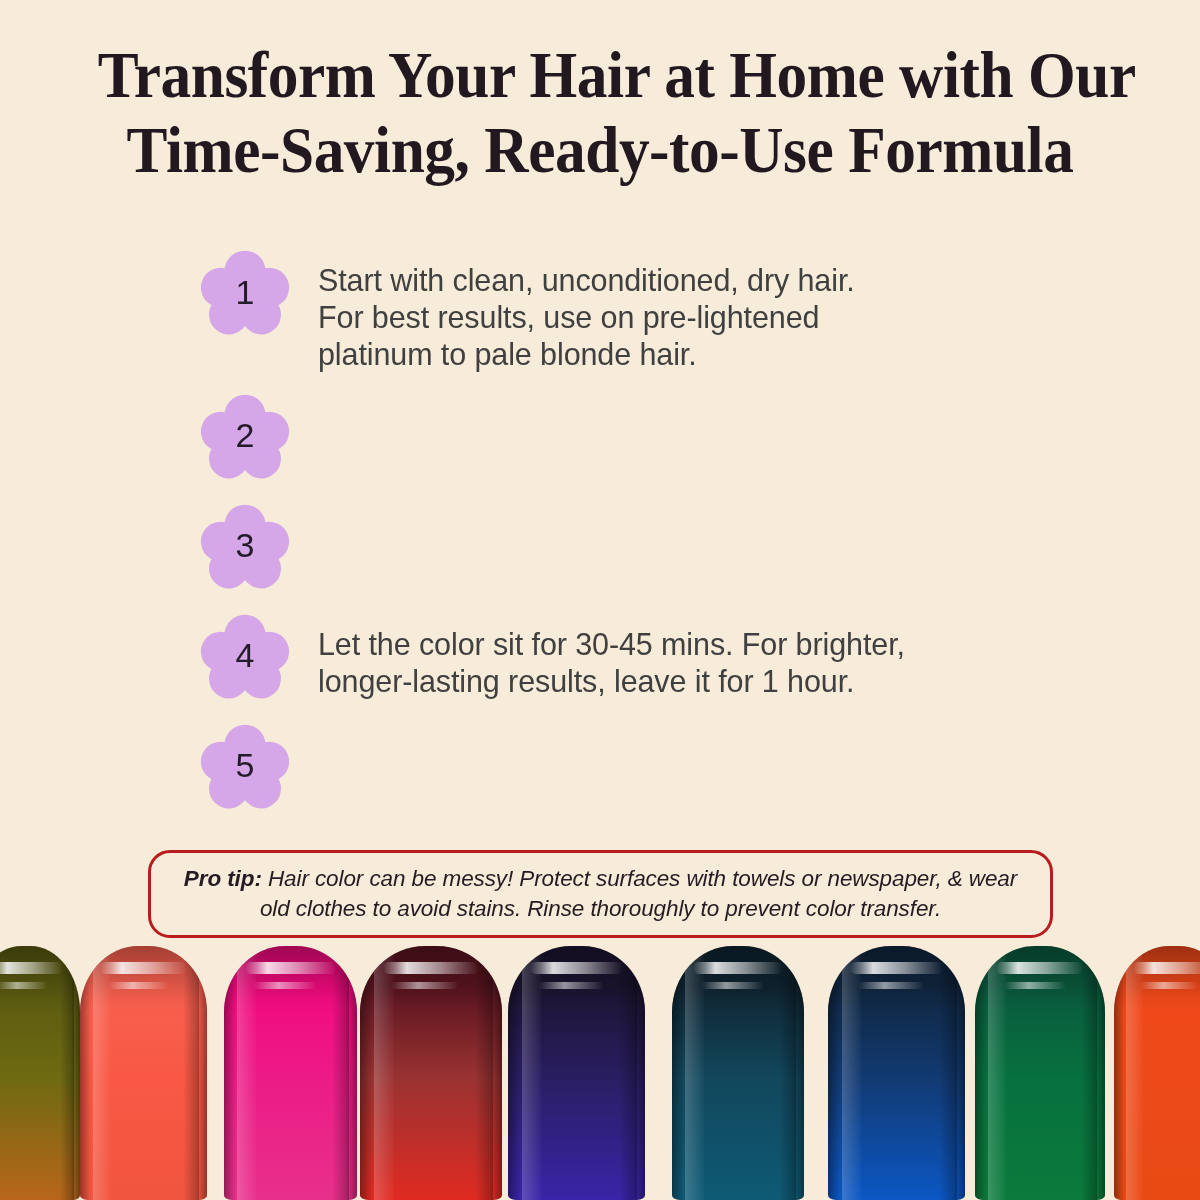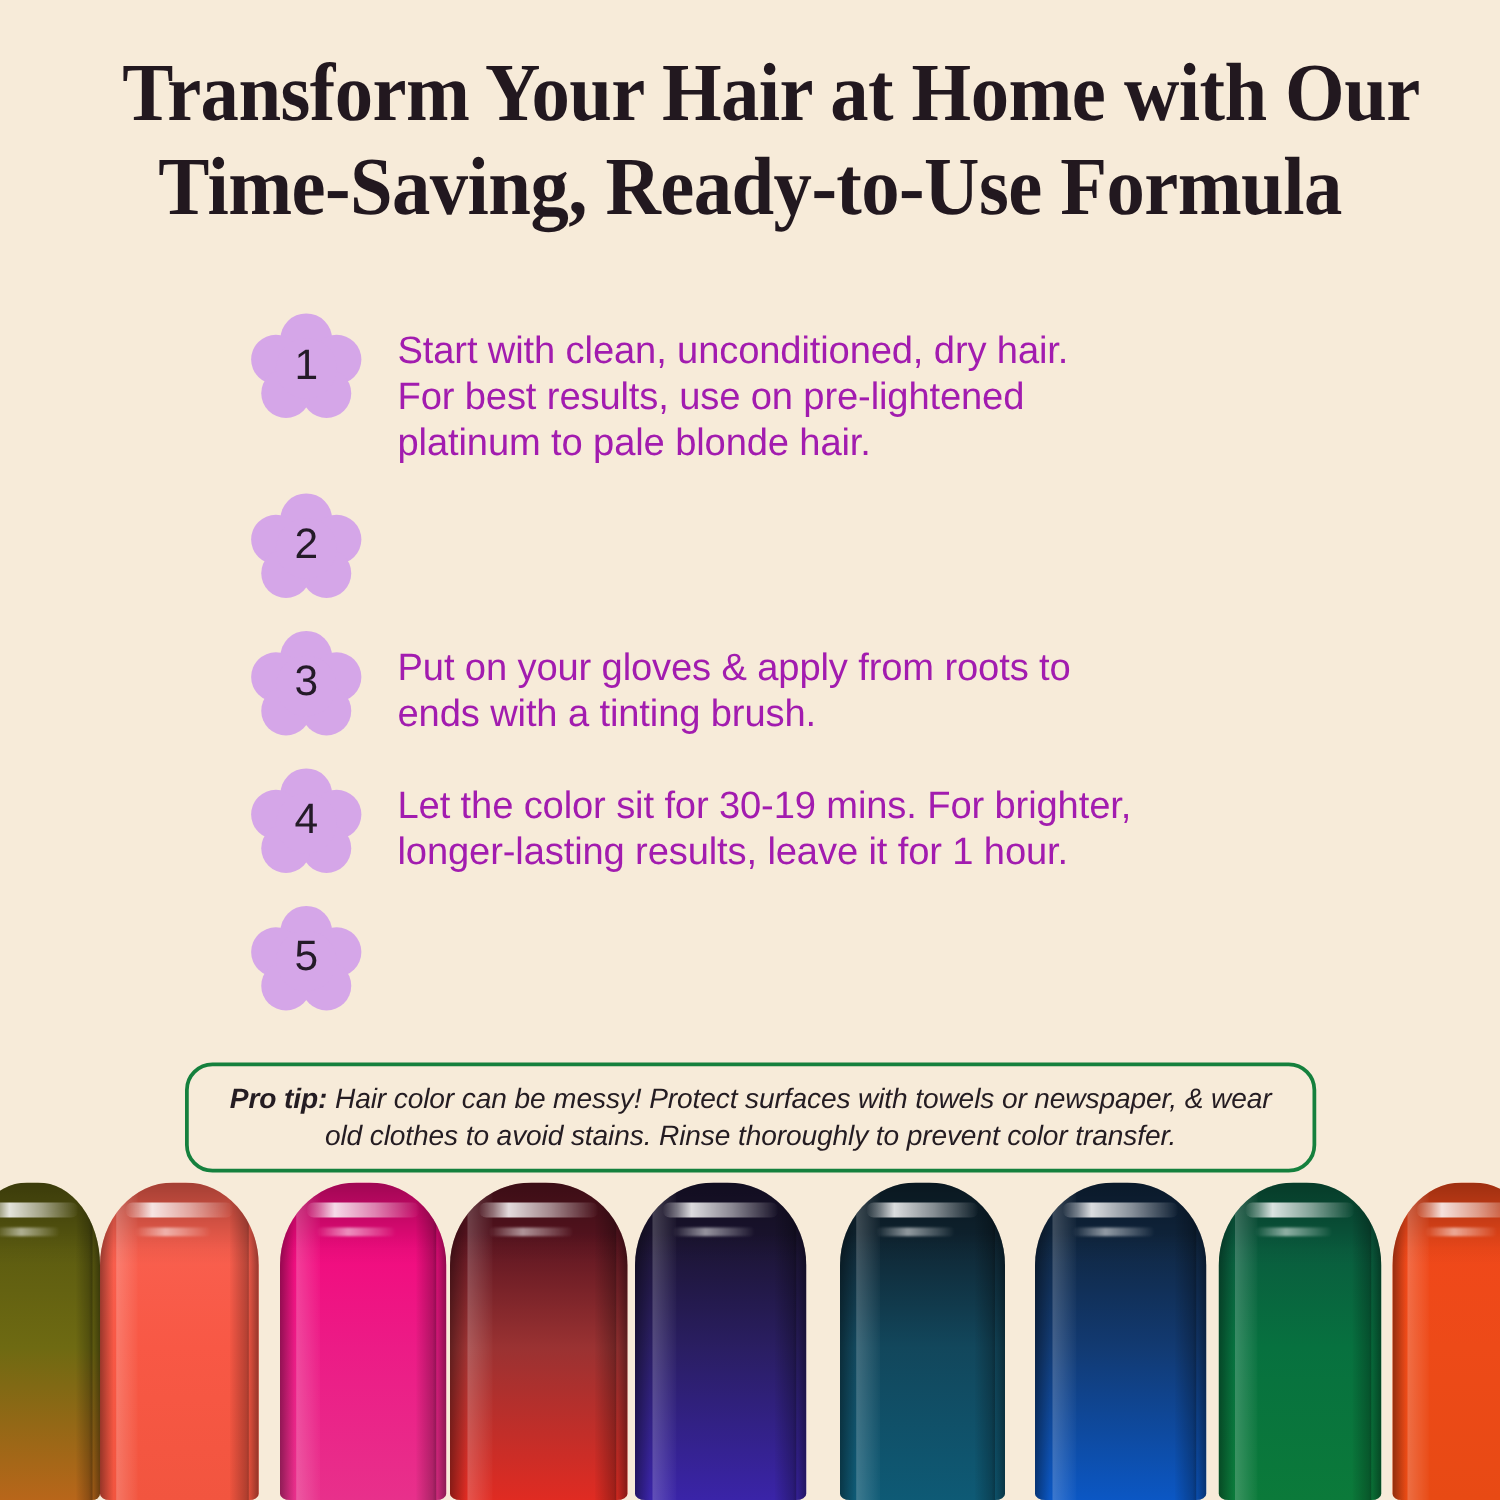--- a/index.html
+++ b/index.html
@@ -77,21 +77,21 @@
     font-family: "Liberation Sans", sans-serif;
     font-size: 34px;
     font-weight: 400;
     color: #241b28;
     letter-spacing: 0;
     padding-bottom: 2px;
   }
 
   .step-text {
     flex: 1 1 auto;
-    color: #a21caf;
+    color: #404040;
     font-family: "Liberation Sans", sans-serif;
     font-size: 30.5px;
     line-height: 1.22;
     letter-spacing: -0.1px;
     padding-top: 10px;
     white-space: pre-line;
   }
 
   
   .step.s1 { margin-bottom: 22px; }
@@ -99,21 +99,21 @@
   .step.s3 { margin-bottom: 24px; }
   .step.s4 { margin-bottom: 24px; }
 
   
   .protip {
     position: absolute;
     left: 148px;
     top: 850px;
     width: 905px;
     height: 88px;
-    border: 3px solid #15803d;
+    border: 3px solid #b91c1c;
     border-radius: 22px;
     background: transparent;
     display: flex;
     align-items: center;
     justify-content: center;
     padding: 4px 26px;
   }
   .protip-text {
     text-align: center;
     font-family: "Liberation Sans", sans-serif;
@@ -254,39 +254,37 @@
             <circle cx="50" cy="26" r="23"></circle>
             <circle cx="77" cy="44" r="22"></circle>
             <circle cx="23" cy="44" r="22"></circle>
             <circle cx="68" cy="74" r="22"></circle>
             <circle cx="32" cy="74" r="22"></circle>
             <circle cx="50" cy="52" r="27"></circle>
           </g>
         </svg>
         <span class="num">3</span>
       </div>
-      <div class="step-text">Put on your gloves &amp; apply from roots to
-ends with a tinting brush.</div>
     </div>
 
     <div class="step s4">
       <div class="badge">
         <svg viewBox="0 0 100 100" aria-hidden="true">
           <g fill="#D5A6E8">
             <circle cx="50" cy="26" r="23"></circle>
             <circle cx="77" cy="44" r="22"></circle>
             <circle cx="23" cy="44" r="22"></circle>
             <circle cx="68" cy="74" r="22"></circle>
             <circle cx="32" cy="74" r="22"></circle>
             <circle cx="50" cy="52" r="27"></circle>
           </g>
         </svg>
         <span class="num">4</span>
       </div>
-      <div class="step-text">Let the color sit for 30-19 mins. For brighter,
+      <div class="step-text">Let the color sit for 30-45 mins. For brighter,
 longer-lasting results, leave it for 1 hour.</div>
     </div>
 
     <div class="step s5">
       <div class="badge">
         <svg viewBox="0 0 100 100" aria-hidden="true">
           <g fill="#D5A6E8">
             <circle cx="50" cy="26" r="23"></circle>
             <circle cx="77" cy="44" r="22"></circle>
             <circle cx="23" cy="44" r="22"></circle>

